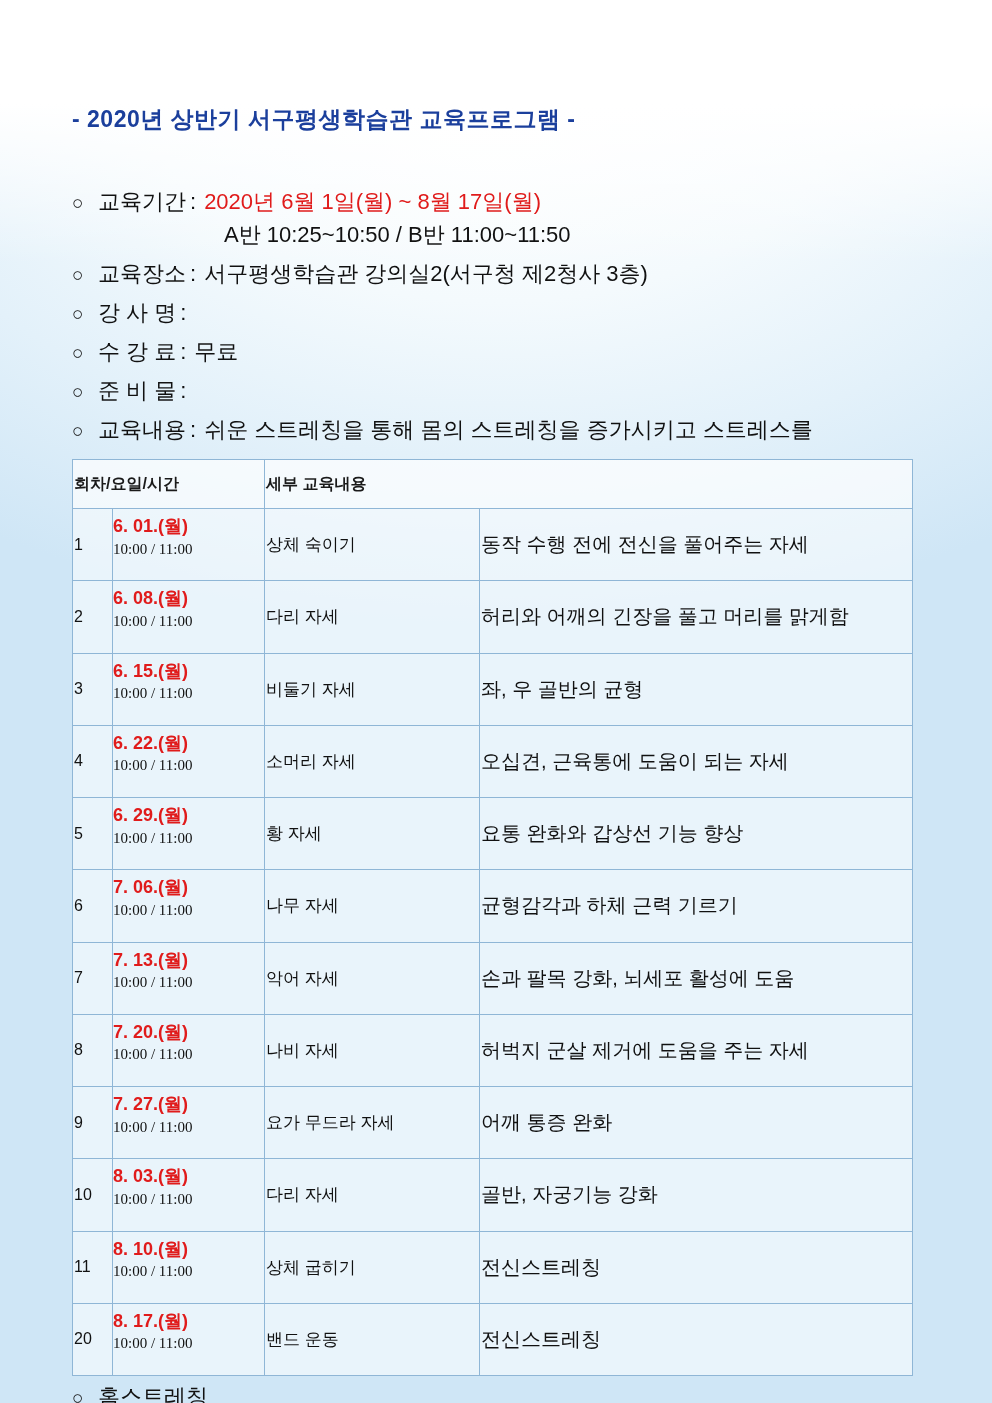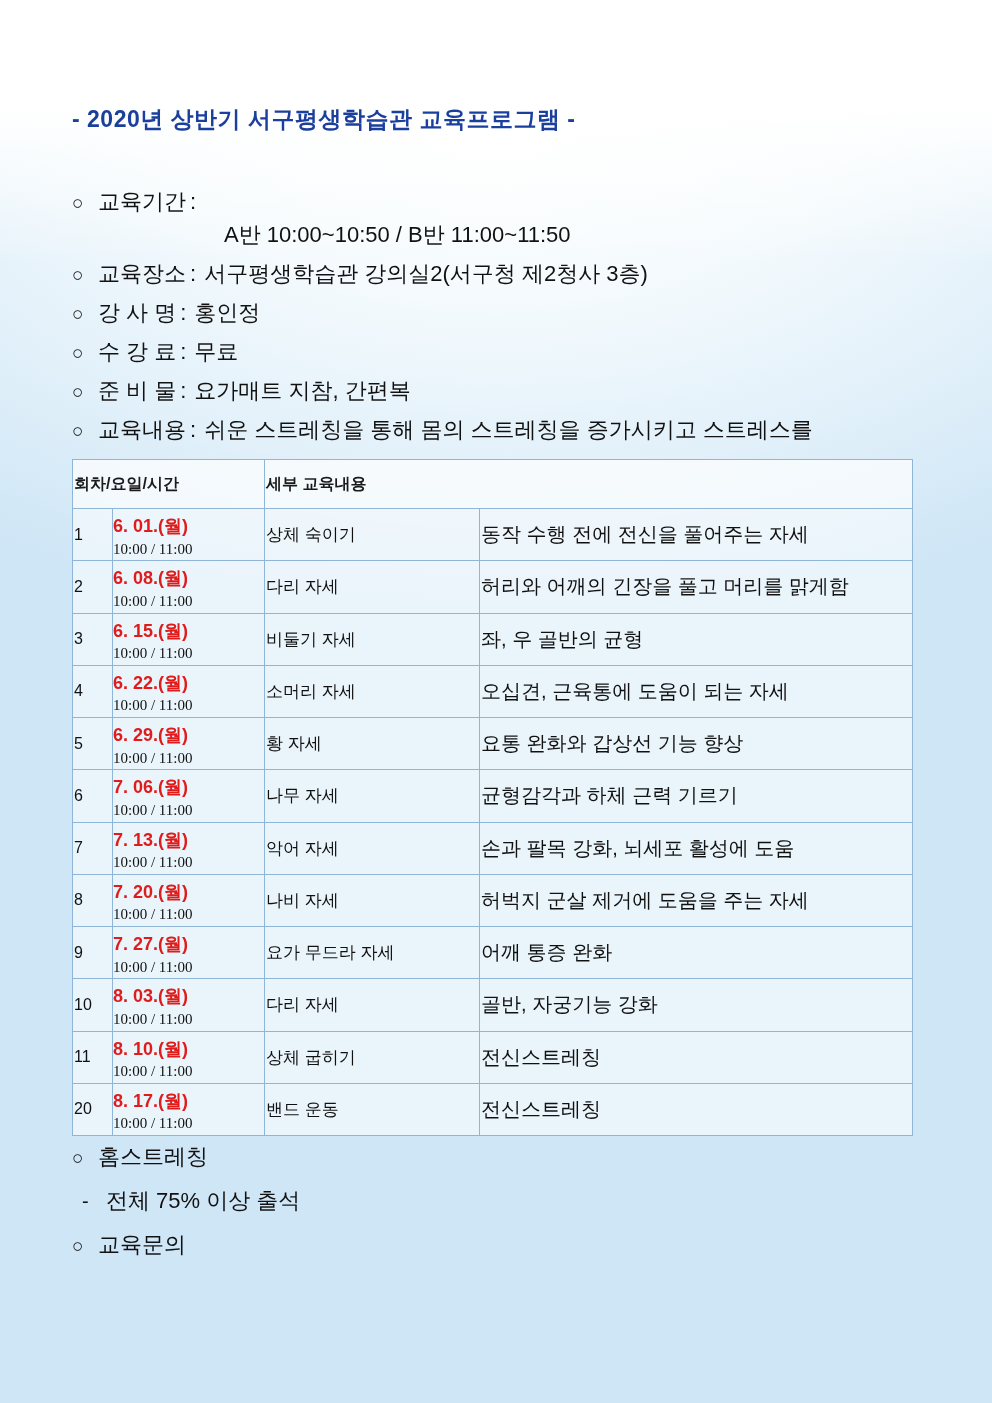--- a/index.html
+++ b/index.html
@@ -122,21 +122,21 @@
   .col-no   { width: 40px; }
   .col-date { width: 152px; }
   .col-topic{ width: 215px; }
   .col-desc { width: 433px; }
 
   td.no {
     font-size: 16px;
     color: #111;
   }
   td.date {
-    padding: 6px 0 2px;
+    padding: 6px 0 22px;
     line-height: 1.25;
   }
   td.date .d {
     display: block;
     font-size: 18px;
     font-weight: bold;
     color: #e01b1b;
   }
   td.date .t {
     display: block;
@@ -185,49 +185,48 @@
   <div class="inner">
 
     <div class="subtitle">- 2020년 상반기 서구평생학습관 교육프로그램 -</div>
 
     <div class="info-list">
 
       <div class="info-row">
         <span class="info-mark">○</span>
         <span class="info-label">교육기간</span>
         <span class="info-colon">:</span>
-      </div>
-      <div class="info-sub">A반 10:00~10:50 / B반 11:00~11:50</div>
+        <span class="info-value red">2020년 6월 1일(월) ~ 8월 17일(월)</span>
+      </div>
+      <div class="info-sub">A반 10:25~10:50 / B반 11:00~11:50</div>
 
       <div class="info-row">
         <span class="info-mark">○</span>
         <span class="info-label">교육장소</span>
         <span class="info-colon">:</span>
         <span class="info-value">서구평생학습관 강의실2(서구청 제2청사 3층)</span>
       </div>
 
       <div class="info-row">
         <span class="info-mark">○</span>
         <span class="info-label">강 사 명</span>
         <span class="info-colon">:</span>
-        <span class="info-value">홍인정</span>
       </div>
 
       <div class="info-row">
         <span class="info-mark">○</span>
         <span class="info-label">수 강 료</span>
         <span class="info-colon">:</span>
         <span class="info-value">무료</span>
       </div>
 
       <div class="info-row">
         <span class="info-mark">○</span>
         <span class="info-label">준 비 물</span>
         <span class="info-colon">:</span>
-        <span class="info-value">요가매트 지참, 간편복</span>
       </div>
 
       <div class="info-row">
         <span class="info-mark">○</span>
         <span class="info-label">교육내용</span>
         <span class="info-colon">:</span>
         <span class="info-value">쉬운 스트레칭을 통해 몸의 스트레칭을 증가시키고 스트레스를</span>
       </div>
 
     </div>

